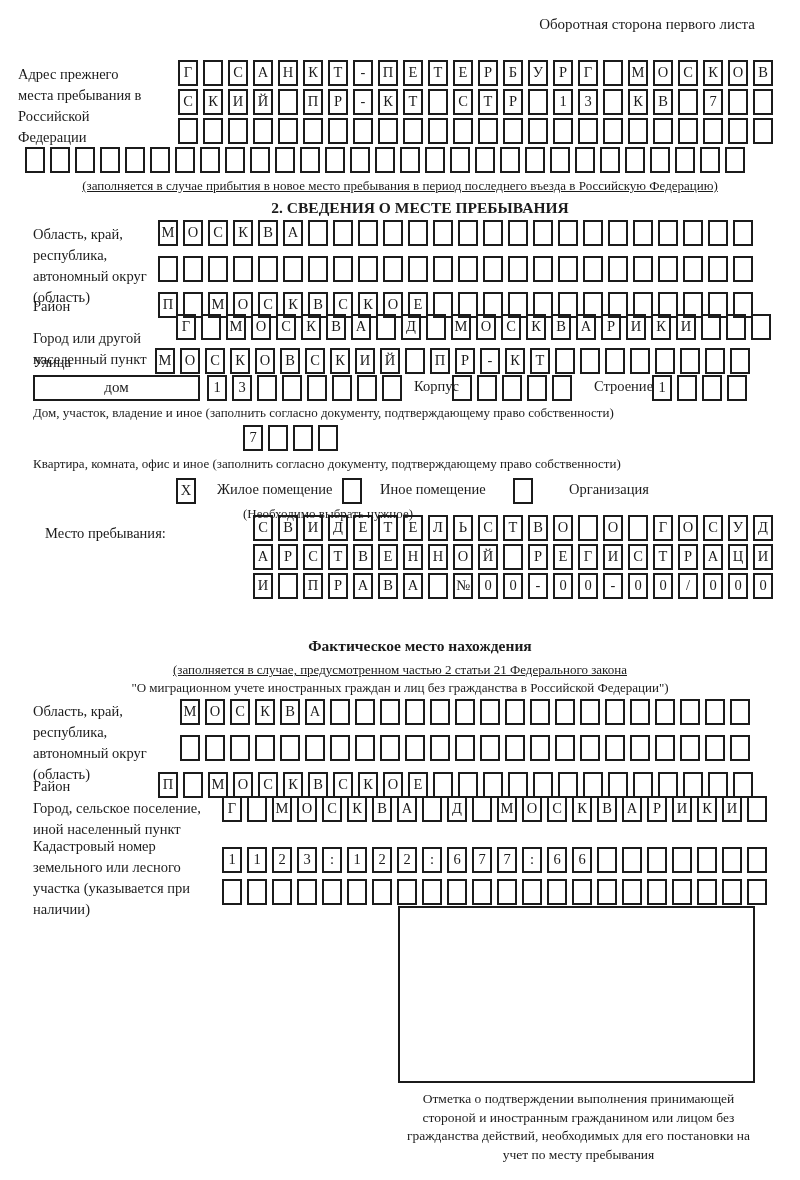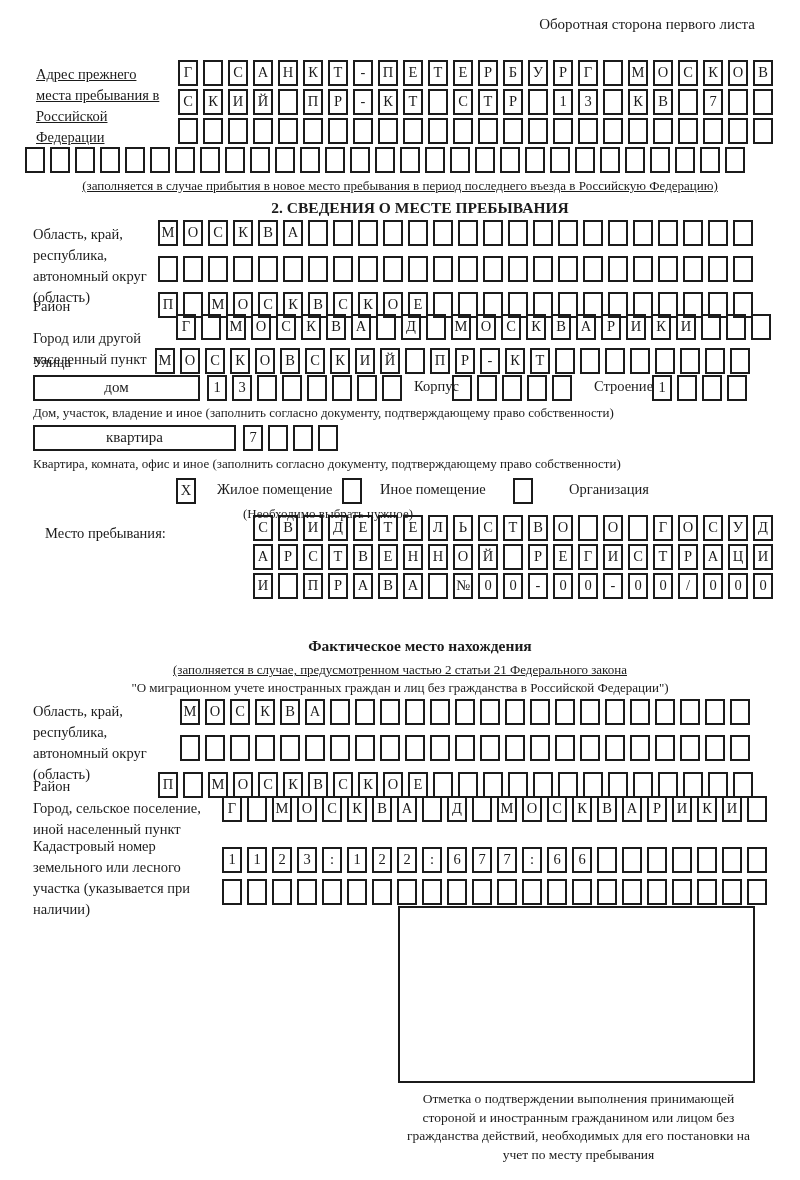--- a/index.html
+++ b/index.html
@@ -20,21 +20,21 @@
   .stamp{position:absolute;border:2px solid #1b1b1b;box-sizing:border-box;background:#fff;}
   .caption{font-size:13.5px;line-height:18.5px;text-align:center;}
 </style>
 </head>
 <body>
 
 <div class="page">
 
   <div class="abs hdr" style="right:45px;top:16px;">Оборотная сторона первого листа</div>
 
-  <div class="abs flabel" style="left:36px;top:64px;width:130px;text-decoration:underline;">Адрес прежнего места пребывания в Российской Федерации</div>
+  <div class="abs flabel" style="left:18px;top:64px;width:130px;">Адрес прежнего места пребывания в Российской Федерации</div>
   <div class="boxrow" style="left:178px;top:60px;">
       <span class="cbox">Г</span>
       <span class="cbox"></span>
       <span class="cbox">С</span>
       <span class="cbox">А</span>
       <span class="cbox">Н</span>
       <span class="cbox">К</span>
       <span class="cbox">Т</span>
       <span class="cbox">-</span>
       <span class="cbox">П</span>
@@ -300,21 +300,20 @@
     </div>
   <div class="abs inl" style="left:582px;top:378px;">Строение</div>
   <div class="boxrow" style="left:652px;top:375px;">
       <span class="cbox">1</span>
       <span class="cbox"></span>
       <span class="cbox"></span>
       <span class="cbox"></span>
     </div>
   <div class="abs note" style="left:33px;top:404px;width:740px;">Дом, участок, владение и иное (заполнить согласно документу, подтверждающему право собственности)</div>
 
-  <div class="longbox" style="left:33px;top:425px;width:203px;">квартира</div>
   <div class="boxrow" style="left:243px;top:425px;">
       <span class="cbox">7</span>
       <span class="cbox"></span>
       <span class="cbox"></span>
       <span class="cbox"></span>
     </div>
   <div class="abs note" style="left:33px;top:455px;width:740px;">Квартира, комната, офис и иное (заполнить согласно документу, подтверждающему право собственности)</div>
 
   <div class="abs inl" style="left:33px;top:481px;margin-top:44px;">Место пребывания:</div>
   <div class="cbox abs" style="left:176px;top:478px;">X</div>

